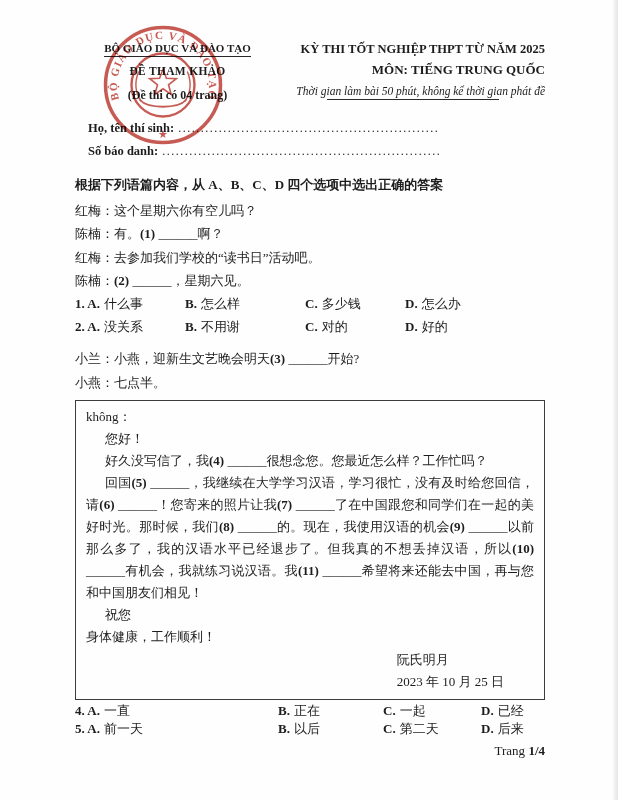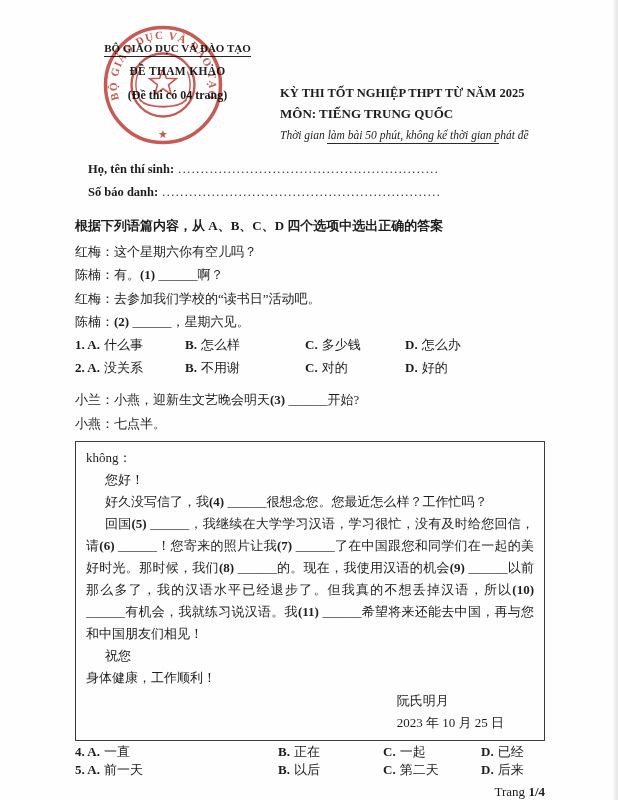--- a/index.html
+++ b/index.html
@@ -16,21 +16,21 @@
   .scan-edge{position:absolute;top:0;right:0;width:6px;height:100%;
     background:linear-gradient(to right,rgba(0,0,0,0),rgba(0,0,0,0.10));}
 
   
   .header{display:flex;position:relative;z-index:1;}
   .h-left{width:205px;text-align:center;}
   .ministry{font-size:11px;font-weight:bold;white-space:nowrap;}
   .ministry .u{border-bottom:1px solid #272727;padding-bottom:2px;}
   .doctype{font-size:11.5px;font-weight:bold;margin-top:11px;letter-spacing:.3px;}
   .pagesnote{font-size:12px;font-weight:bold;margin-top:11px;}
-  .h-right{flex:1;text-align:left;margin-top:44px;}
+  .h-right{flex:1;text-align:right;}
   .examtitle{font-size:12.5px;font-weight:bold;white-space:nowrap;}
   .subject{font-size:13px;font-weight:bold;margin-top:5px;}
   .duration{font-size:11.5px;font-style:italic;margin-top:7px;white-space:nowrap;}
   .h-rule{width:172px;border-top:1px solid #2a2a2a;margin:2px auto 0;}
 
   
   .stamp{position:absolute;left:100px;top:22px;z-index:2;
     mix-blend-mode:multiply;opacity:.88;pointer-events:none;}
 
   

